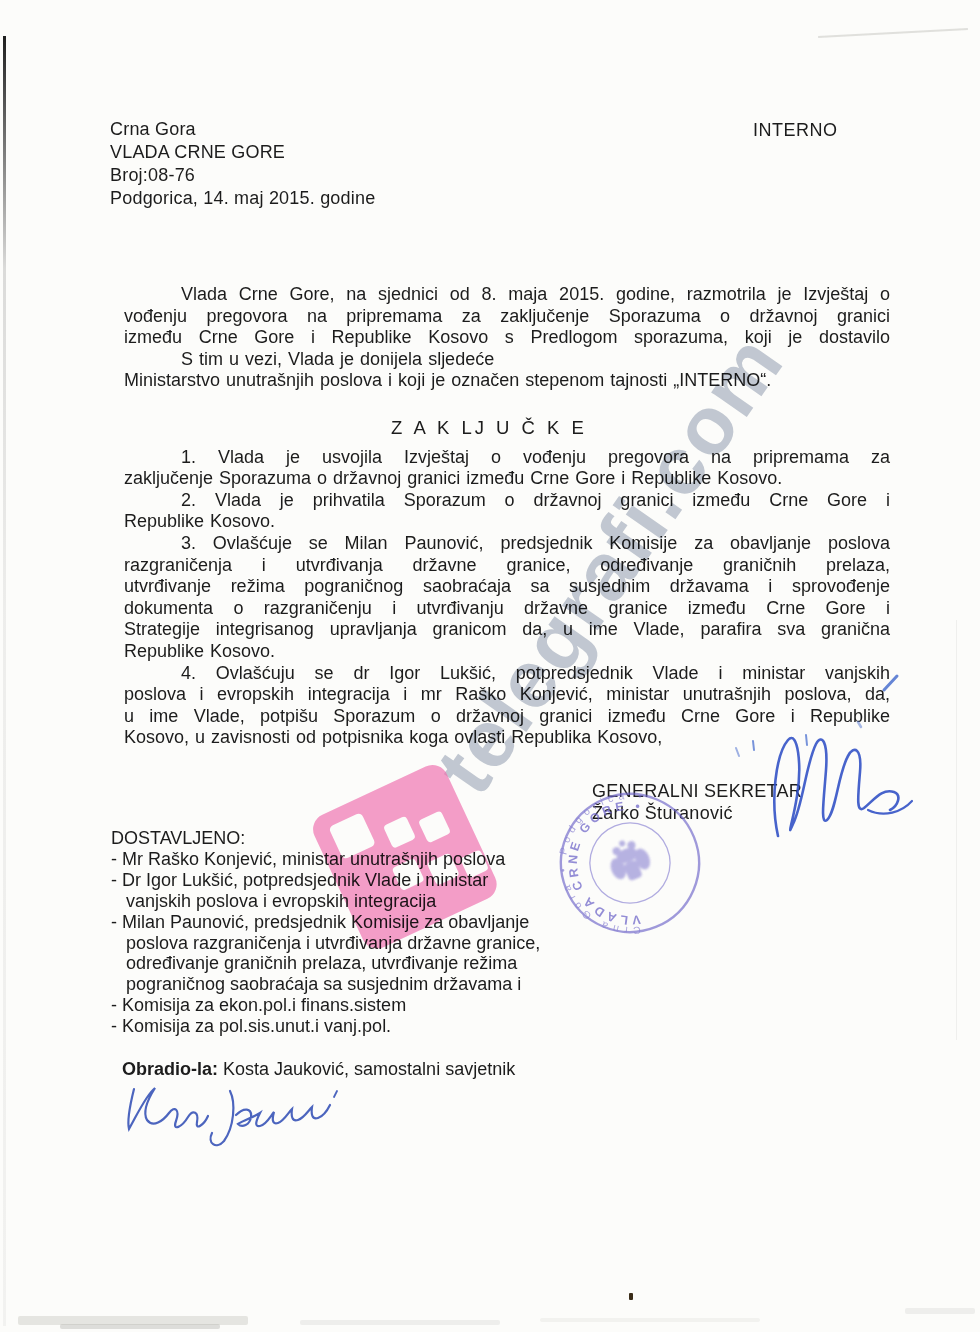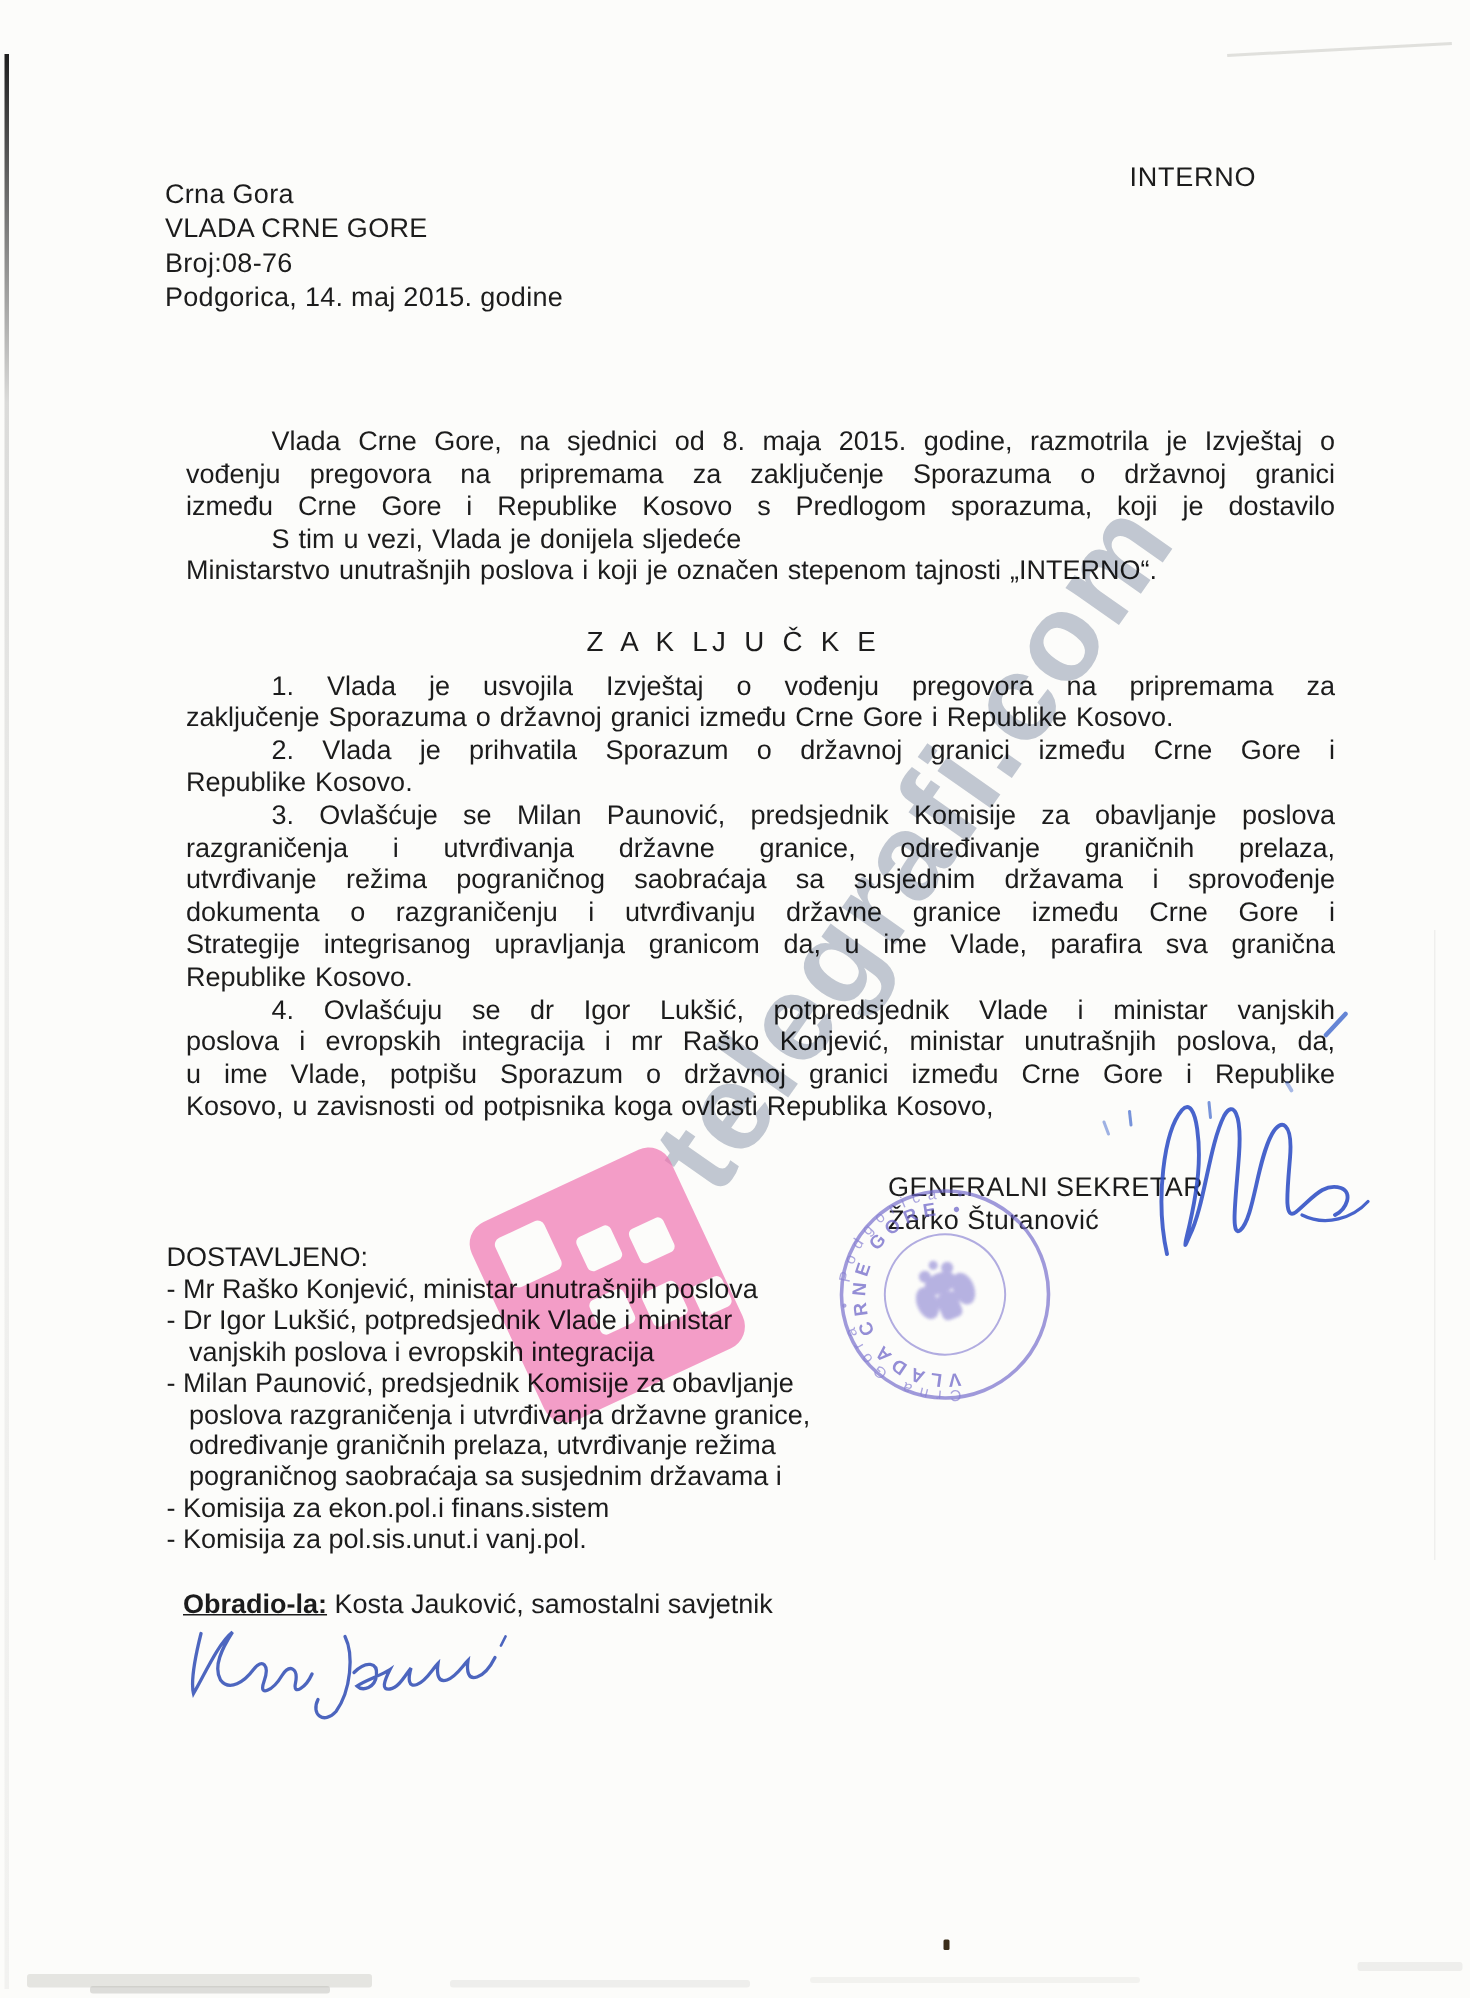--- a/index.html
+++ b/index.html
@@ -1,35 +1,35 @@
 <!DOCTYPE html>
 <html><head>
 <meta charset="utf-8">
 <style>
   html,body{margin:0;padding:0;background:#e8e8e6;}
   .page{position:relative;width:980px;height:1332px;background:#fcfcfa;overflow:hidden;
         font-family:"Liberation Sans",sans-serif;color:#1c1c1c;padding-left:40px;}
   
   .hdr{position:absolute;left:110px;top:118px;font-size:18px;line-height:23px;letter-spacing:.2px;}
-  .interno{position:absolute;left:753px;top:108px;font-size:18px;letter-spacing:.5px;}
+  .interno{position:absolute;left:753px;top:120px;font-size:18px;letter-spacing:.5px;}
   
   .bodytext{position:absolute;left:88px;top:284px;width:802px;font-size:18px;line-height:21.6px;
             word-spacing:1px;}
   .bl{text-align:justify;text-align-last:justify;white-space:normal;margin-left:36px;}
   .bl.last{text-align:left;text-align-last:left;}
   .ind{text-indent:57px;}
   .heading{text-align:center;text-align-last:center;letter-spacing:3px;margin:25px 0 8px 0;font-size:18.5px;}
   
   .sig{position:absolute;left:592px;top:780px;width:260px;font-size:18px;line-height:22px;letter-spacing:.3px;}
   
   .dist{position:absolute;left:111px;top:828px;width:500px;font-size:18px;line-height:20.9px;}
   .dist .cont{padding-left:15px;}
   
   .obradio{position:absolute;left:122px;top:1059px;font-size:18px;}
-  .obradio .lbl{font-weight:bold;text-decoration:underline;}
+  .obradio .lbl{font-weight:bold;}
   
   .watermark{position:absolute;left:218px;top:548px;width:680px;height:180px;display:flex;
              align-items:center;gap:16px;transform:rotate(-55deg);mix-blend-mode:multiply;
              pointer-events:none;}
   .wm-logo{position:relative;width:146px;height:146px;border-radius:16px;flex:0 0 auto;
            transform:rotate(30deg);}
   .wm-logo .sq{position:absolute;background:#ffffff;border-radius:4px;}
   .wm-text{font-size:82px;font-weight:bold;letter-spacing:2px;white-space:nowrap;}
   
   .edge-left{position:absolute;left:3px;top:36px;width:3px;height:1290px;

